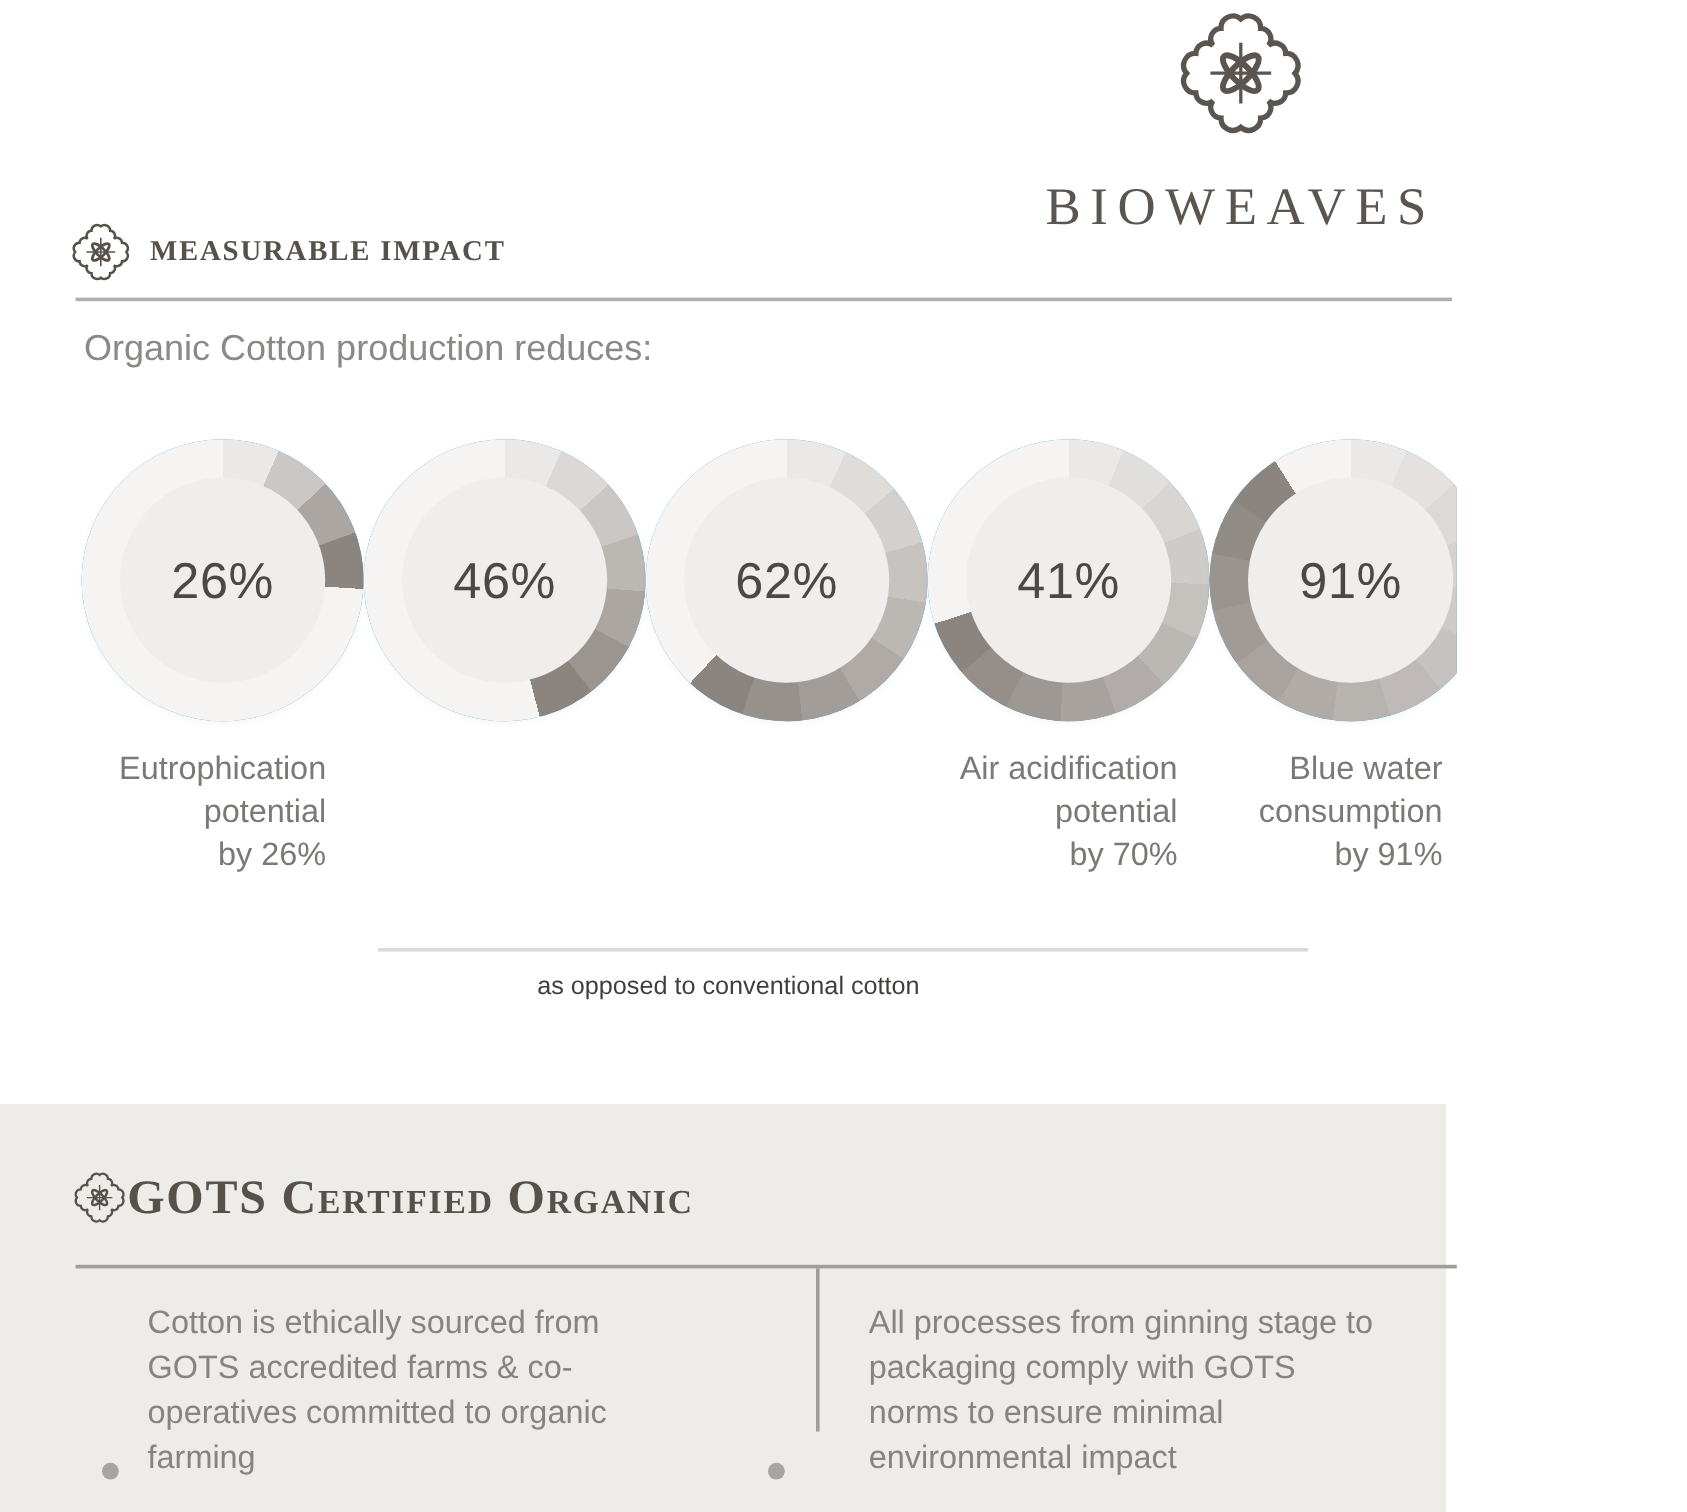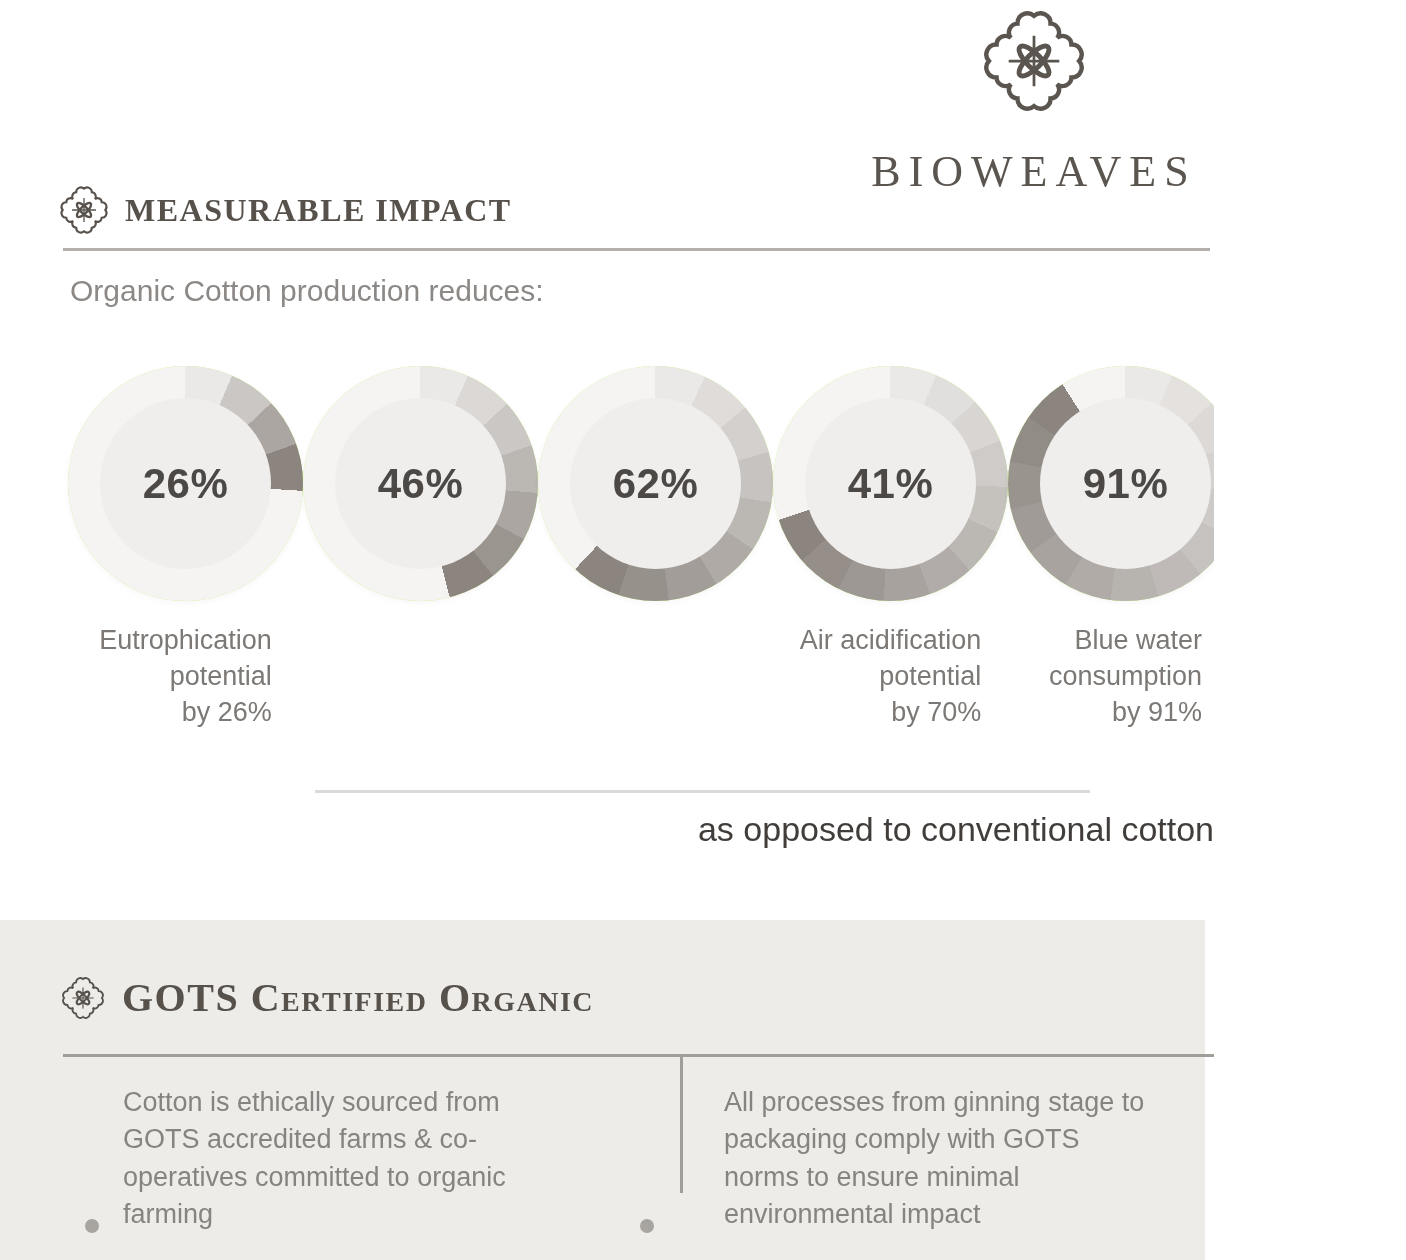--- a/index.html
+++ b/index.html
@@ -12,42 +12,42 @@
   .brand .logo-icon { width:110px; height:110px; display:inline-block; }
   .brand-name {
     font-family:"Liberation Serif", serif; font-size:44px; letter-spacing:8px;
     margin-top:26px; color:#5b5550; white-space:nowrap;
   }
   
   .impact-heading { position:absolute; top:184px; left:58px; display:flex; align-items:center; gap:15px; color:#57514b; }
   .impact-heading .ornament { width:52px; height:52px; }
   .impact-heading h1 {
     margin:0; font-family:"Liberation Serif", serif; font-weight:600;
-    font-size:32px; letter-spacing:1.5px; color:#57514b;
+    font-size:24px; letter-spacing:1.5px; color:#57514b;
   }
   .rule-top { position:absolute; top:248px; left:63px; right:4px; height:3px; background:#b2afac; }
   .intro { position:absolute; top:274px; left:70px; margin:0; font-size:30px; color:#8b8886; }
   
   .charts { position:absolute; top:366px; left:68px; right:0; display:flex; justify-content:space-between; }
   .chart-cell { width:235px; display:flex; flex-direction:column; align-items:center; }
   .donut { position:relative; width:235px; height:235px; border-radius:50%;
-           background:#bef264; box-shadow:0 2px 6px rgba(0,0,0,0.04);font-weight:bold; }
+           background:#0ea5e9; box-shadow:0 2px 6px rgba(0,0,0,0.04); }
   .ring { position:absolute; inset:0; border-radius:50%; }
   .hole { position:absolute; inset:32px; border-radius:50%; background:#f0eeec; }
   .value { position:absolute; inset:0; display:flex; align-items:center; justify-content:center;
            font-size:42px; color:#4b4846; letter-spacing:0.5px; }
   .chart-label { margin-top:22px; text-align:right; font-size:27px; line-height:1.33;
                  color:#7b7875; white-space:pre-line; }
   
   .footnote-rule { position:absolute; top:790px; left:315px; width:775px; height:3px; background:#dcdad8; }
-  .footnote { position:absolute; top:810px; left:0; width:100%; margin:0; text-align:right;
-              font-size:34px; color:#403d3b; }
+  .footnote { position:absolute; top:810px; left:0; width:100%; margin:0; text-align:center;
+              font-size:21px; color:#403d3b; }
   
   .panel { position:absolute; top:920px; left:0; right:9px; bottom:0; background:#edece9; }
-  .gots-heading { position:absolute; top:54px; left:60px; display:flex; align-items:center; gap:16px; color:#57514b; }
+  .gots-heading { position:absolute; top:54px; left:60px; display:flex; align-items:center; color:#57514b; }
   .gots-heading .ornament { width:46px; height:46px; }
   .gots-heading h2 {
     margin:0; font-family:"Liberation Serif", serif; font-weight:600; font-variant:small-caps;
     font-size:40px; letter-spacing:1.5px; color:#57514b;
   }
   .rule-gots { position:absolute; top:134px; left:63px; width:1264px; height:3px; background:#a19e9a; }
   .v-divider { position:absolute; top:137px; left:680px; width:3px; height:136px; background:#a19e9a; }
   .bullets { position:absolute; top:164px; left:63px; right:50px; display:flex; }
   .bullet-col { display:flex; align-items:flex-end; }
   .bullet-col.col1 { width:617px; padding-left:22px; box-sizing:border-box; }

